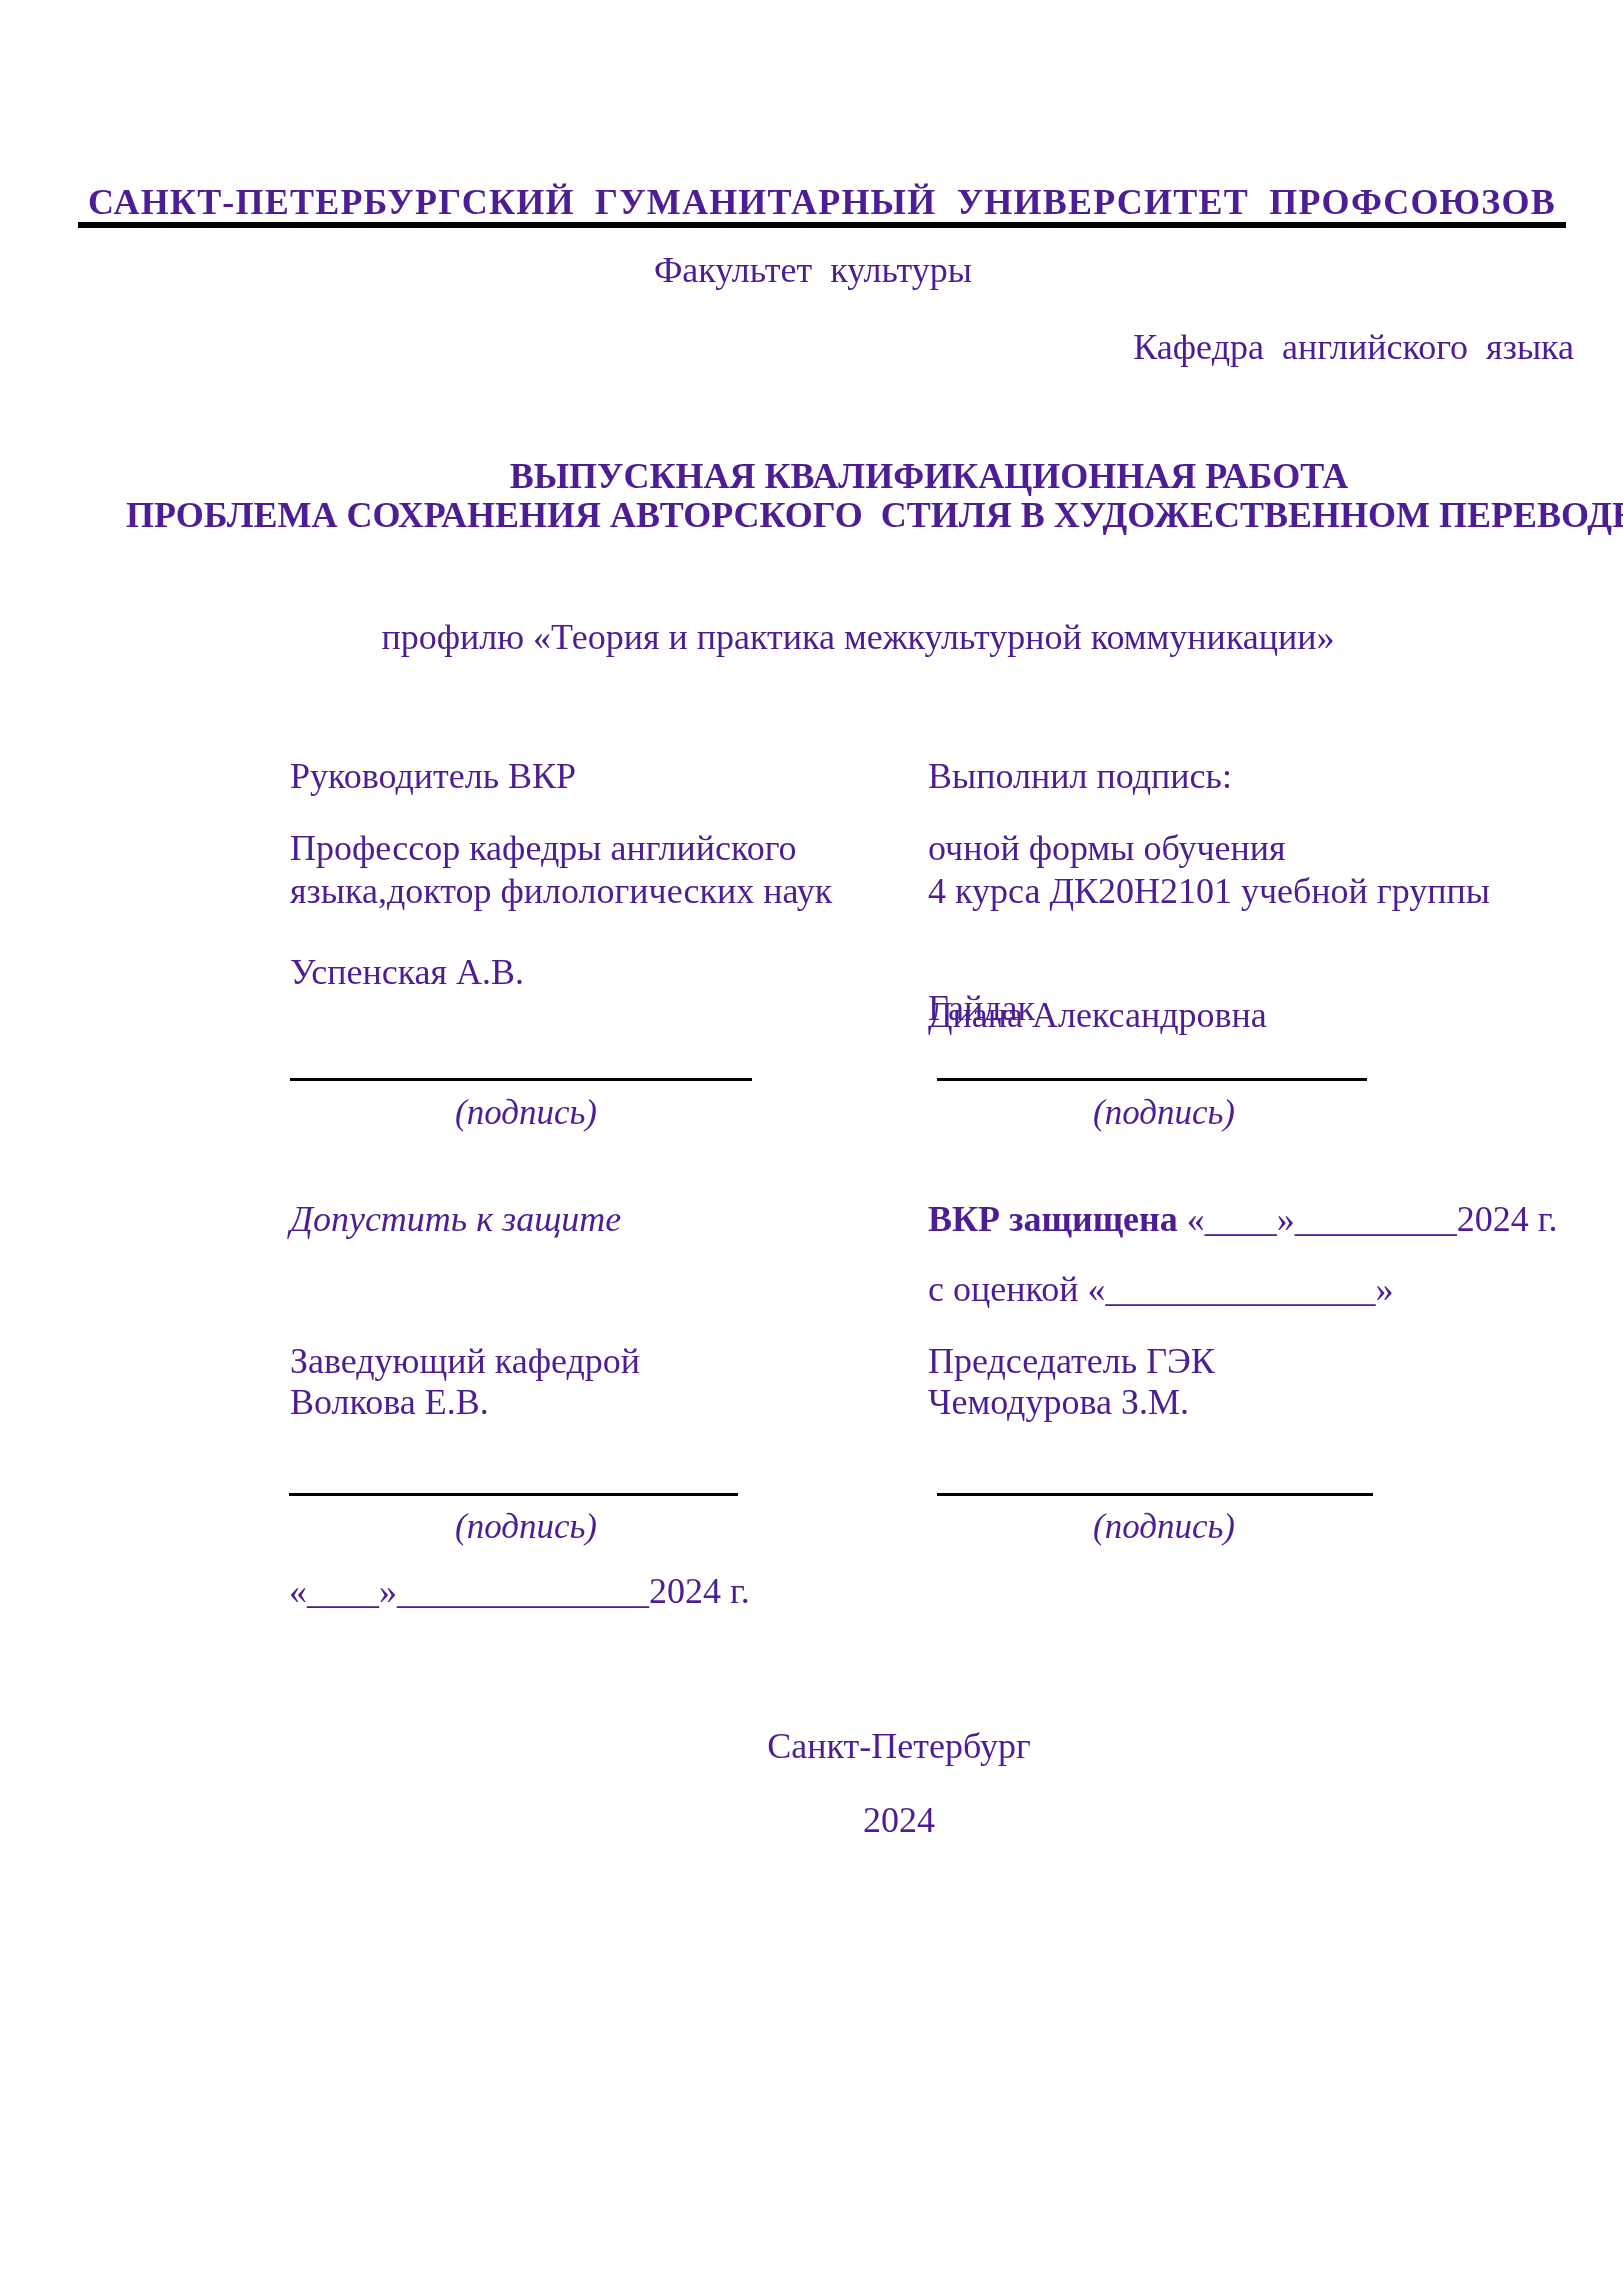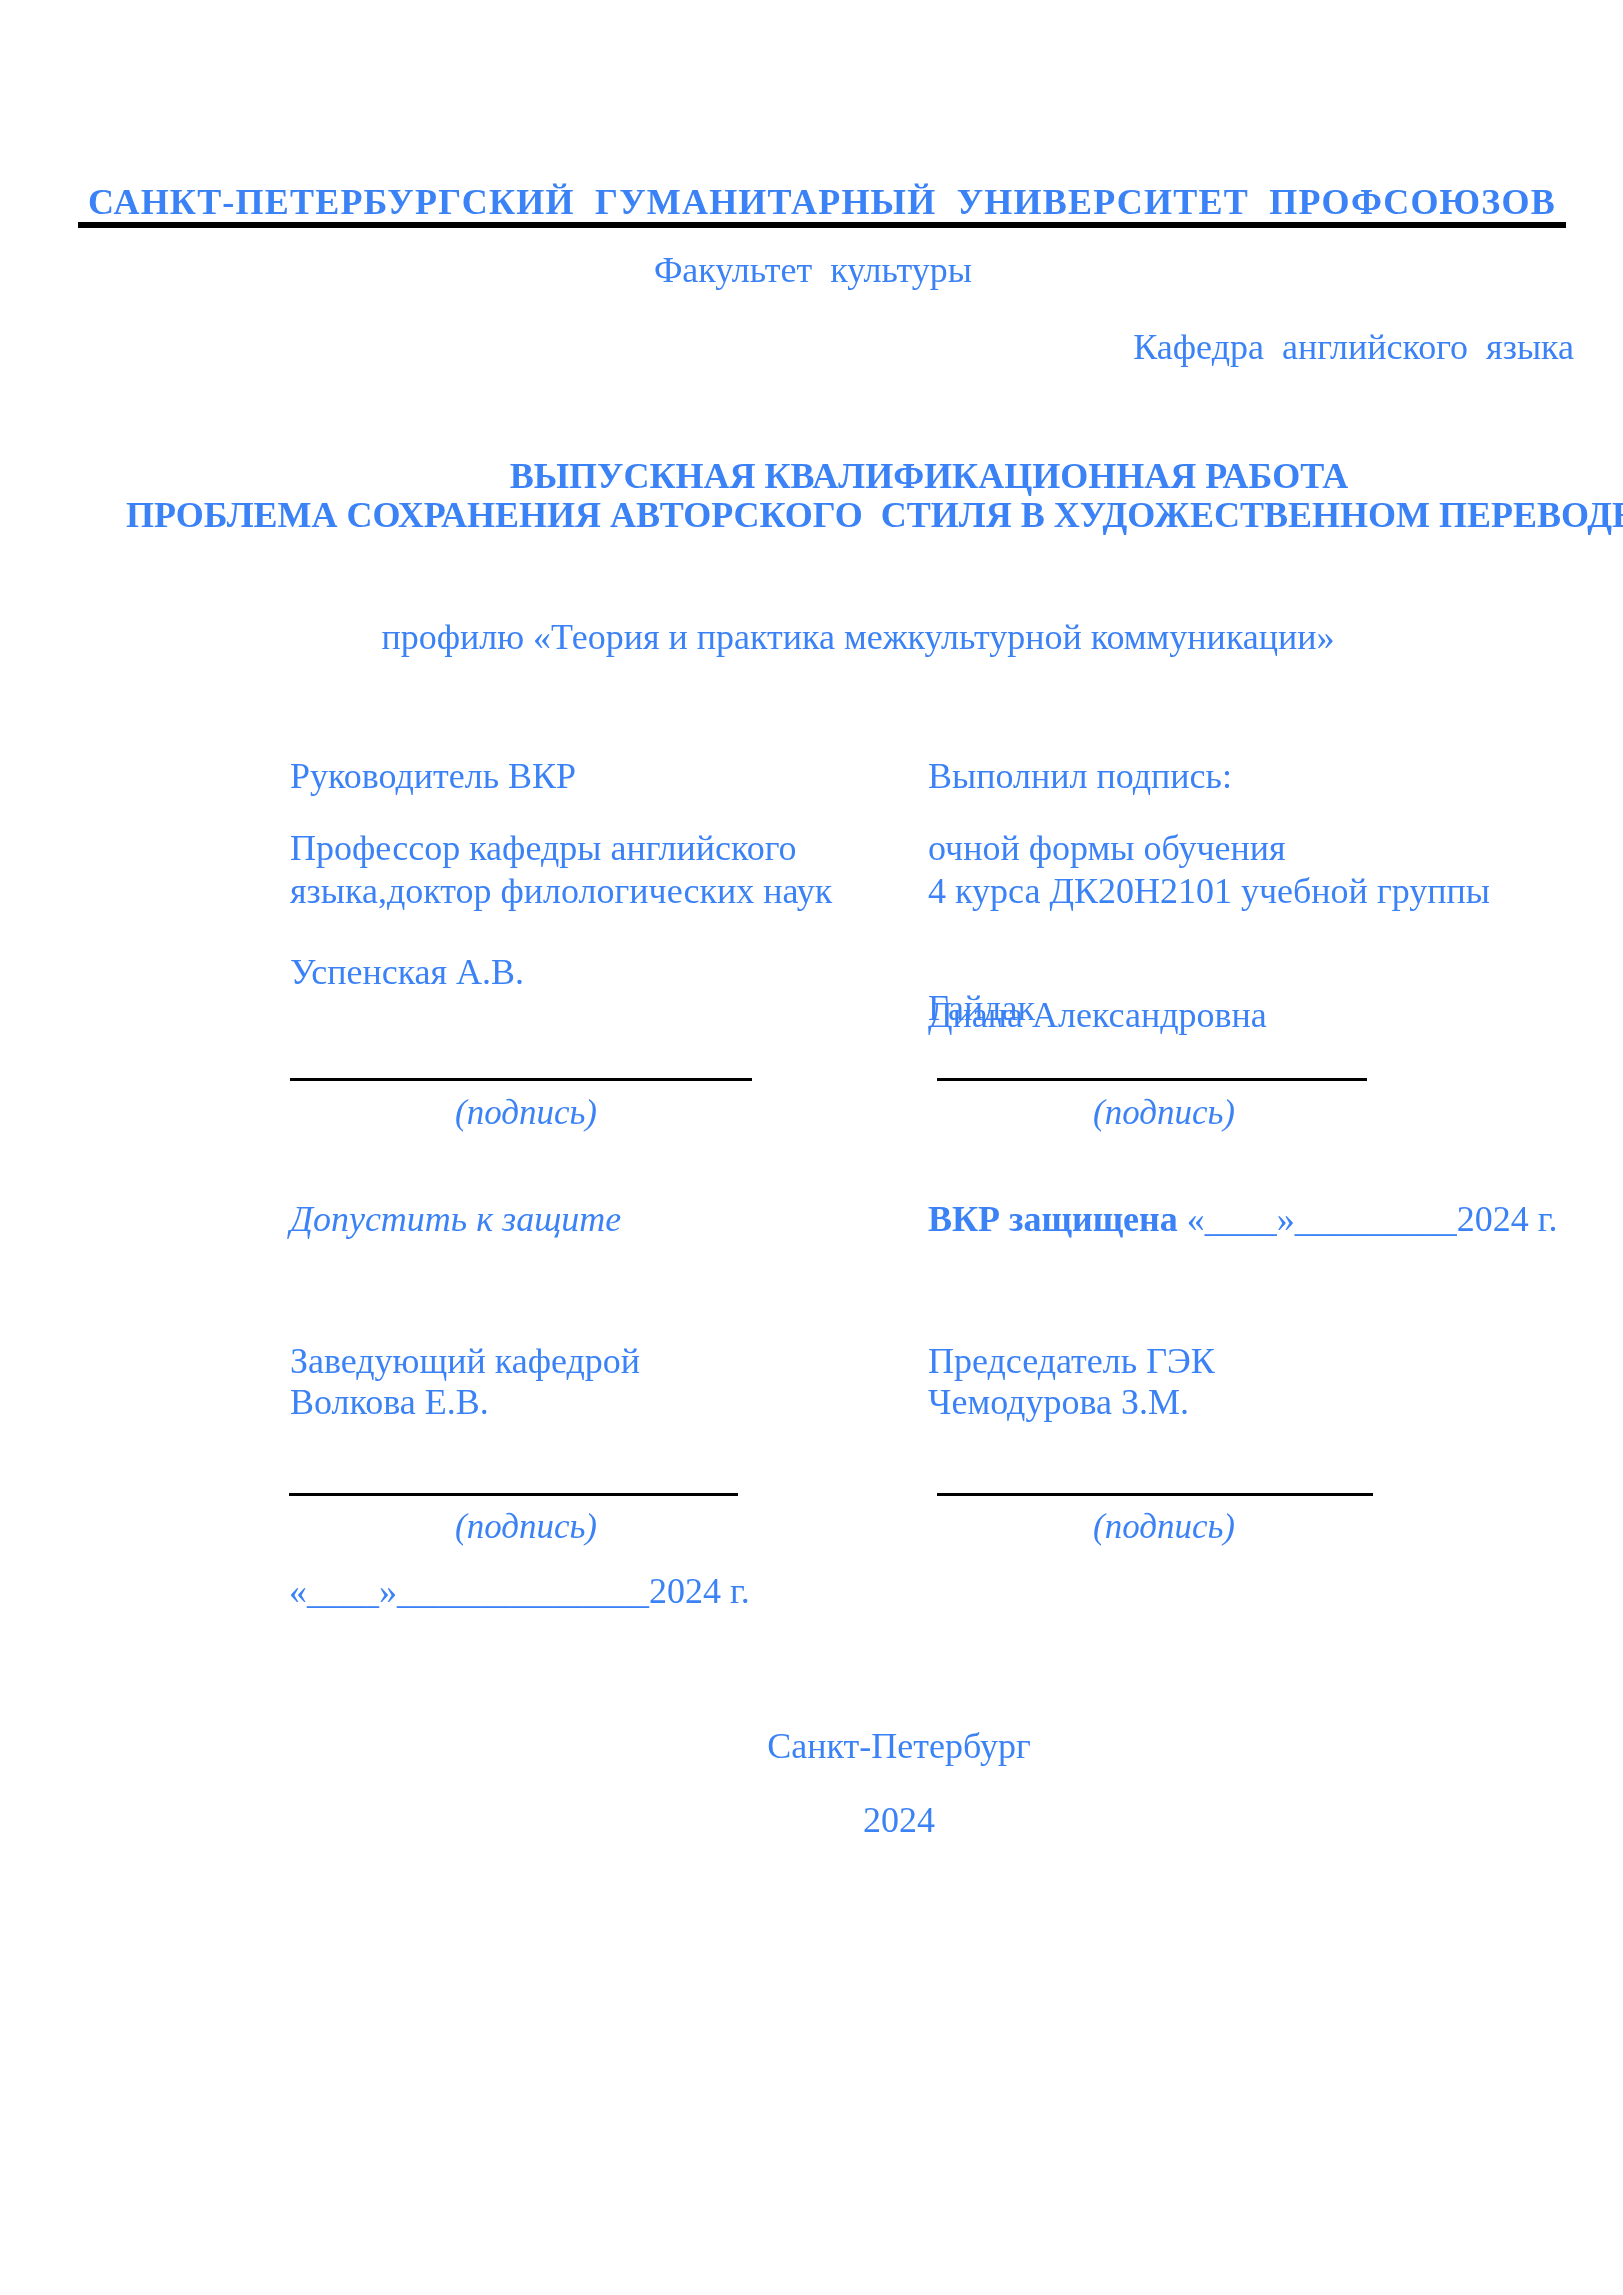--- a/index.html
+++ b/index.html
@@ -10,21 +10,21 @@
     background:#ffffff;
     font-family:"Liberation Serif","DejaVu Serif",serif;
     color:#000;
     overflow:hidden;
   }
   .t{
     position:absolute;
     font-size:36px;
     line-height:1.15;
     white-space:pre;
-    color:#3b82f6;
+    color:#4c1d95;
   }
   .c{transform:translateX(-50%);}
   .b{font-weight:bold;}
   .i{font-style:italic;}
   .hdr{letter-spacing:1.2px;}
   .cap{font-size:35px;margin-left:12px;}
   .rule{
     position:absolute;
     background:#000;
   }
@@ -56,20 +56,21 @@
   <div class="t" style="left:928px;top:952px;margin-top:36px;">Гайдак</div>
   <div class="t" style="left:928px;top:995px;">Диана Александровна</div>
 
   <div class="rule sig" style="left:290px;top:1078px;width:462px;"></div>
   <div class="rule sig" style="left:937px;top:1078px;width:430px;"></div>
   <div class="t i cap c" style="left:514px;top:1093px;">(подпись)</div>
   <div class="t i cap c" style="left:1152px;top:1093px;">(подпись)</div>
 
   <div class="t i" style="left:290px;top:1199px;">Допустить к защите</div>
   <div class="t" style="left:928px;top:1199px;"><span class="b">ВКР защищена</span><span> «____»_________2024 г.</span></div>
+  <div class="t" style="left:928px;top:1269px;">с оценкой «_______________»</div>
 
   <div class="t" style="left:290px;top:1341px;">Заведующий кафедрой</div>
   <div class="t" style="left:290px;top:1382px;">Волкова Е.В.</div>
   <div class="t" style="left:928px;top:1341px;">Председатель ГЭК</div>
   <div class="t" style="left:928px;top:1382px;">Чемодурова З.М.</div>
 
   <div class="rule sig" style="left:289px;top:1493px;width:449px;"></div>
   <div class="rule sig" style="left:937px;top:1493px;width:436px;"></div>
   <div class="t i cap c" style="left:514px;top:1507px;">(подпись)</div>
   <div class="t i cap c" style="left:1152px;top:1507px;">(подпись)</div>

